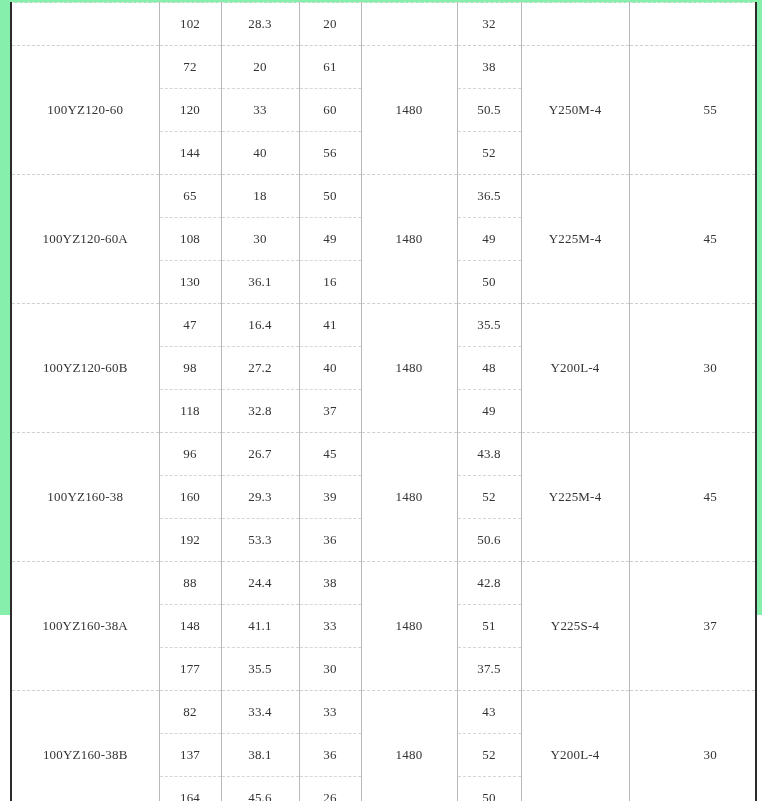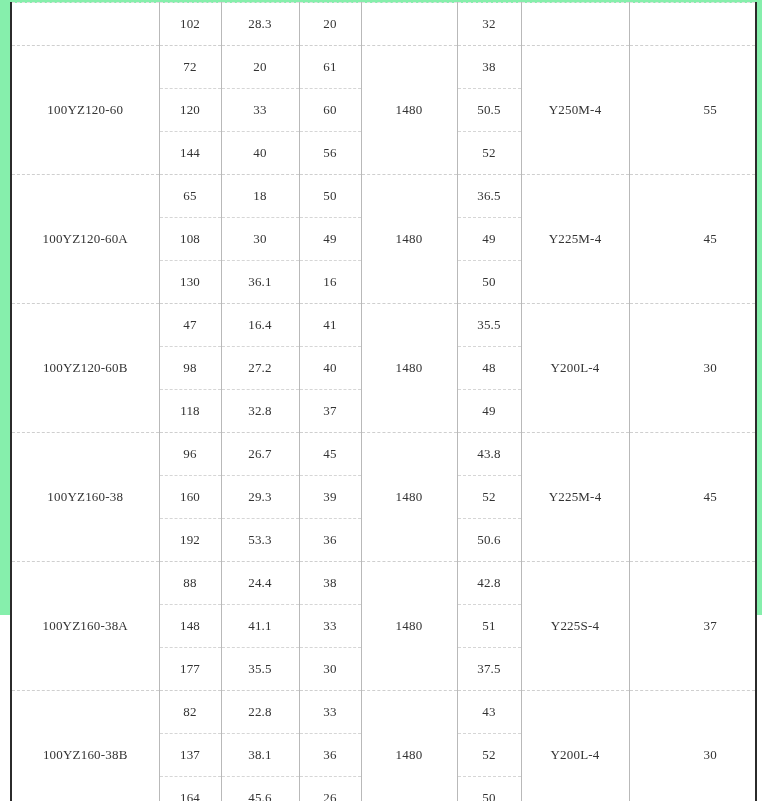--- a/index.html
+++ b/index.html
@@ -187,21 +187,21 @@
         </tr>
         <tr class="group-end">
           <td>177</td>
           <td>35.5</td>
           <td>30</td>
           <td>37.5</td>
         </tr>
         <tr>
           <td rowspan="3" class="model-col merged">100YZ160-38B</td>
           <td>82</td>
-          <td>22.8</td>
+          <td>33.4</td>
           <td>33</td>
           <td rowspan="3" class="merged">1480</td>
           <td>43</td>
           <td rowspan="3" class="merged">Y200L-4</td>
           <td rowspan="3" class="merged last-col">30</td>
         </tr>
         <tr>
           <td>137</td>
           <td>38.1</td>
           <td>36</td>

